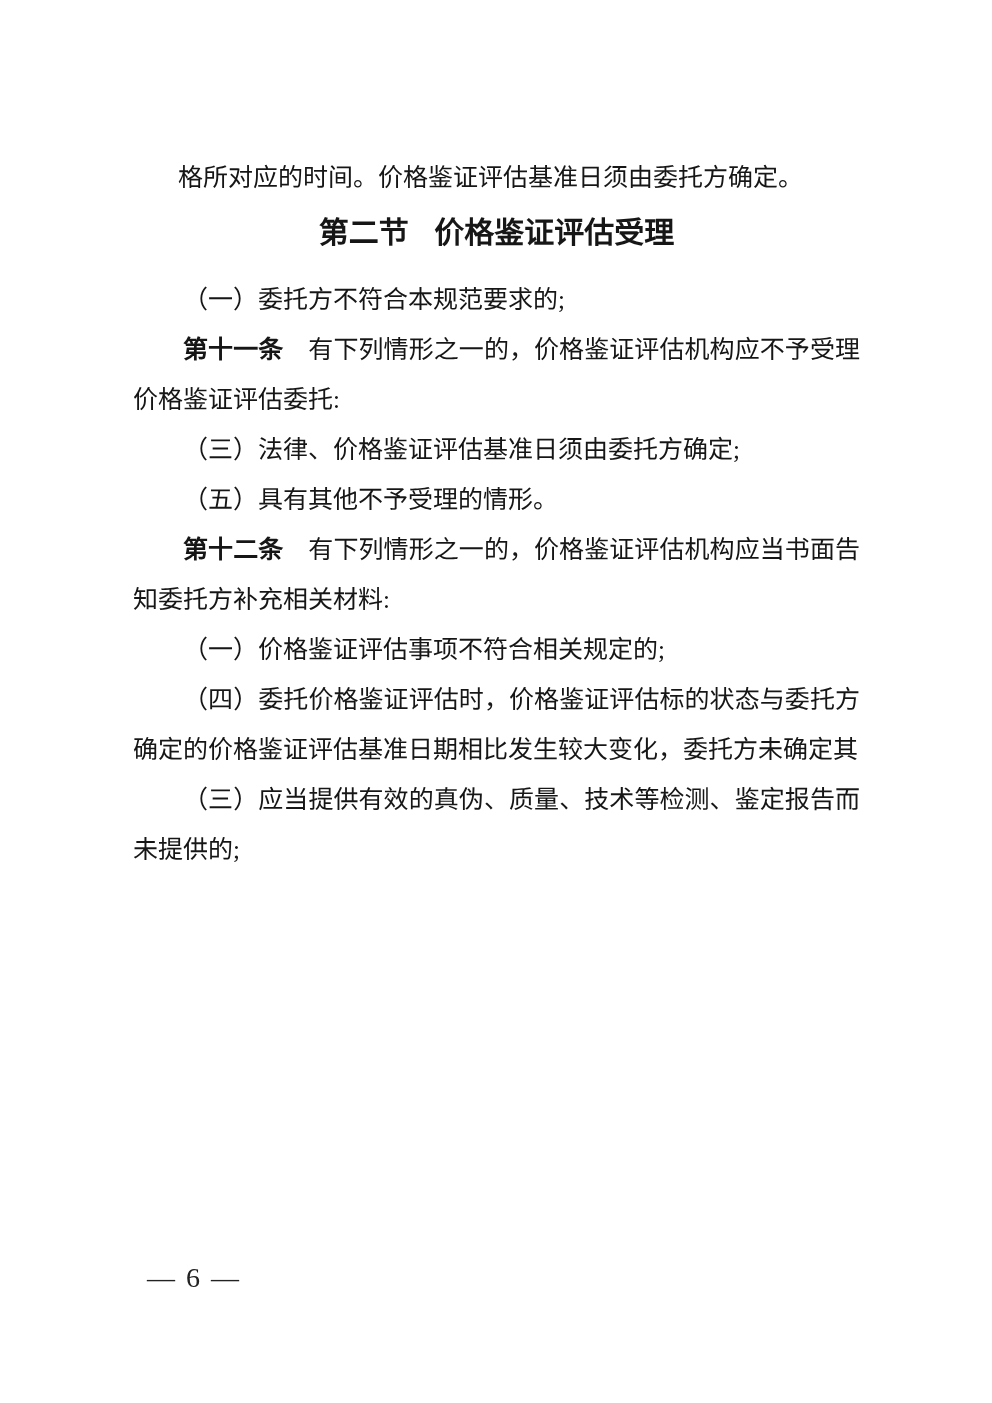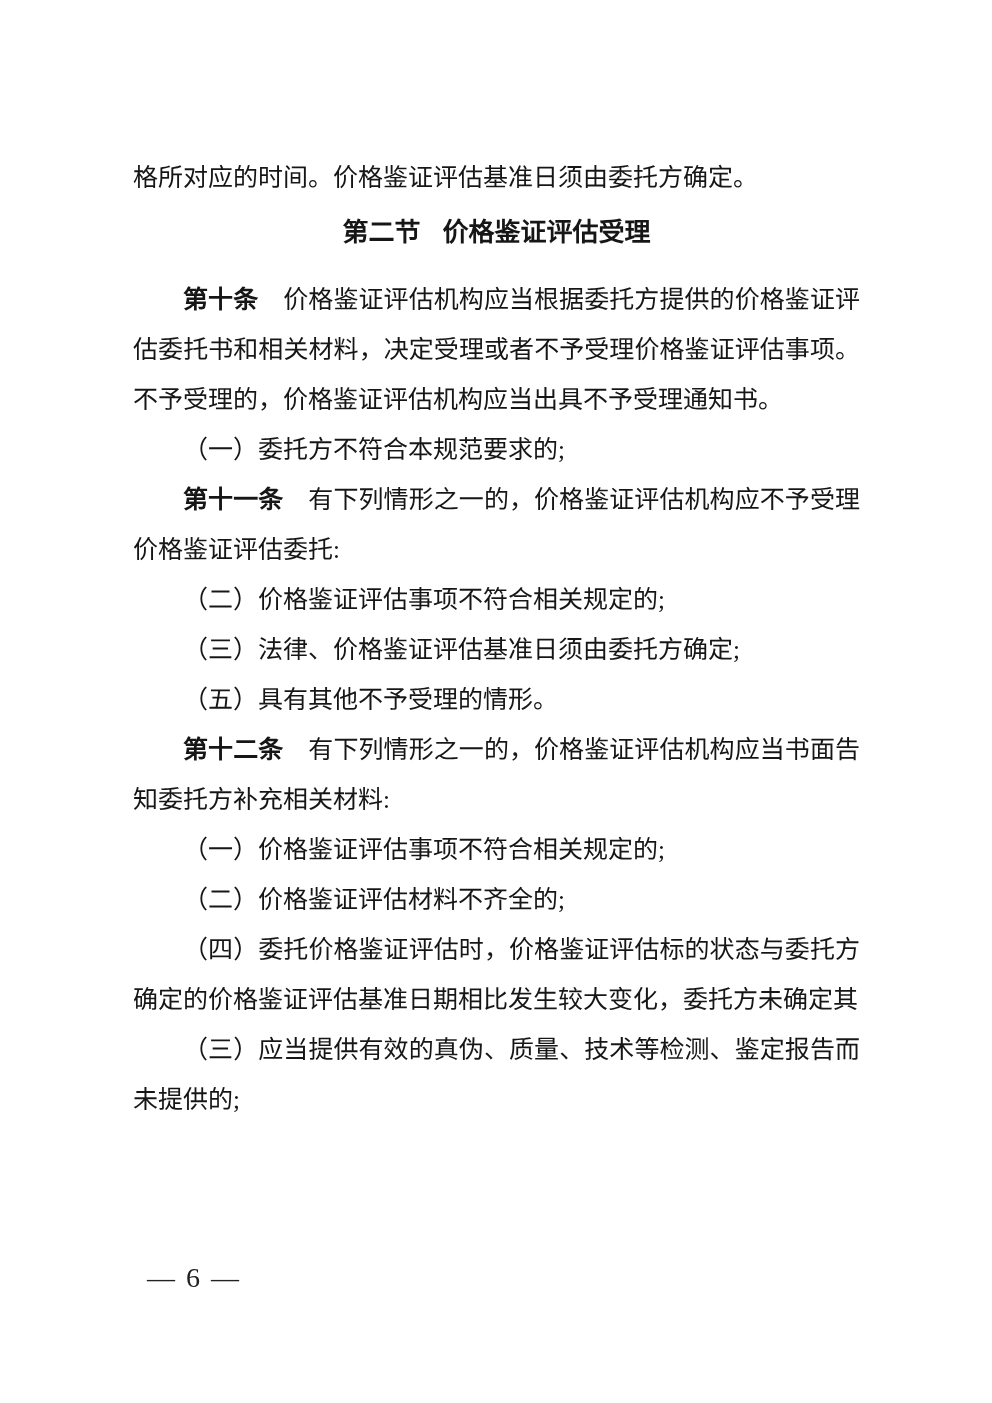--- a/index.html
+++ b/index.html
@@ -24,23 +24,24 @@
     font-size: 25px;
     line-height: 50px;
     text-align: justify;
   }
   .content p {
     margin: 0;
     text-indent: 2em;
   }
   .content p.cont {
     text-indent: 0;
+    margin-left: 45px;
   }
   h2.section-heading {
-    font-size: 26px;
+    font-size: 30px;
     font-weight: bold;
     text-align: center;
     margin: 5px 0 17px 0;
     line-height: 50px;
     text-indent: 0;
   }
   .hnum {
     margin-right: 0.85em;
   }
   b.term {
@@ -60,27 +61,24 @@
 </head>
 <body>
 
 <div class="page">
   <div class="content">
     <p class="cont">格所对应的时间。价格鉴证评估基准日须由委托方确定。</p>
     <h2 class="section-heading">
       <span class="hnum">第二节</span><span>价格鉴证评估受理</span>
     </h2>
     <div id="paragraphs">
-        <p><b class="term">第十条</b>价格鉴证评估机构应当根据委托方提供的价格鉴证评估委托书和相关材料，决定受理或者不予受理价格鉴证评估事项。不予受理的，价格鉴证评估机构应当出具不予受理通知书。</p>
         <p>（一）委托方不符合本规范要求的;</p>
         <p><b class="term">第十一条</b>有下列情形之一的，价格鉴证评估机构应不予受理价格鉴证评估委托:</p>
-        <p>（二）价格鉴证评估事项不符合相关规定的;</p>
         <p>（三）法律、价格鉴证评估基准日须由委托方确定;</p>
         <p>（五）具有其他不予受理的情形。</p>
         <p><b class="term">第十二条</b>有下列情形之一的，价格鉴证评估机构应当书面告知委托方补充相关材料:</p>
         <p>（一）价格鉴证评估事项不符合相关规定的;</p>
-        <p>（二）价格鉴证评估材料不齐全的;</p>
         <p>（四）委托价格鉴证评估时，价格鉴证评估标的状态与委托方确定的价格鉴证评估基准日期相比发生较大变化，委托方未确定其</p>
         <p>（三）应当提供有效的真伪、质量、技术等检测、鉴定报告而未提供的;</p>
       </div>
   </div>
   <div class="footer">— 6 —</div>
 </div>
 
 </body></html>

